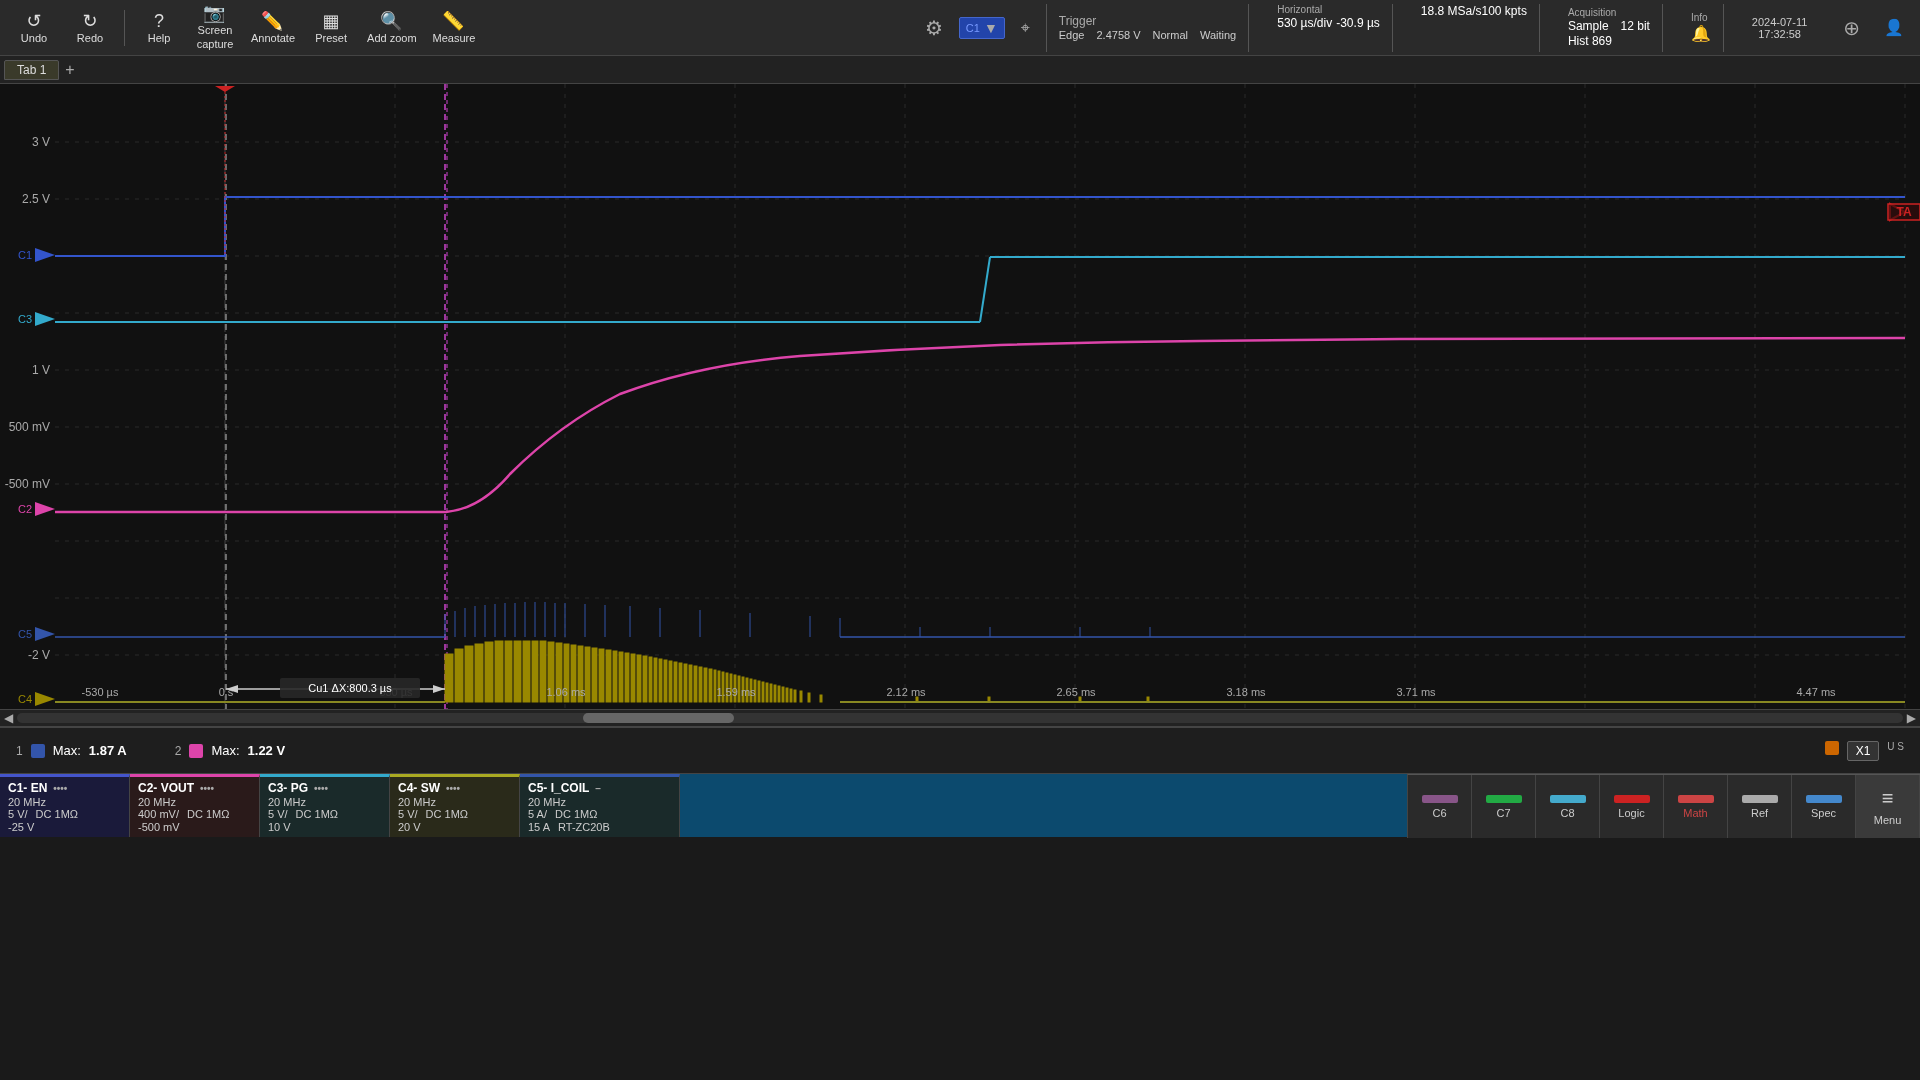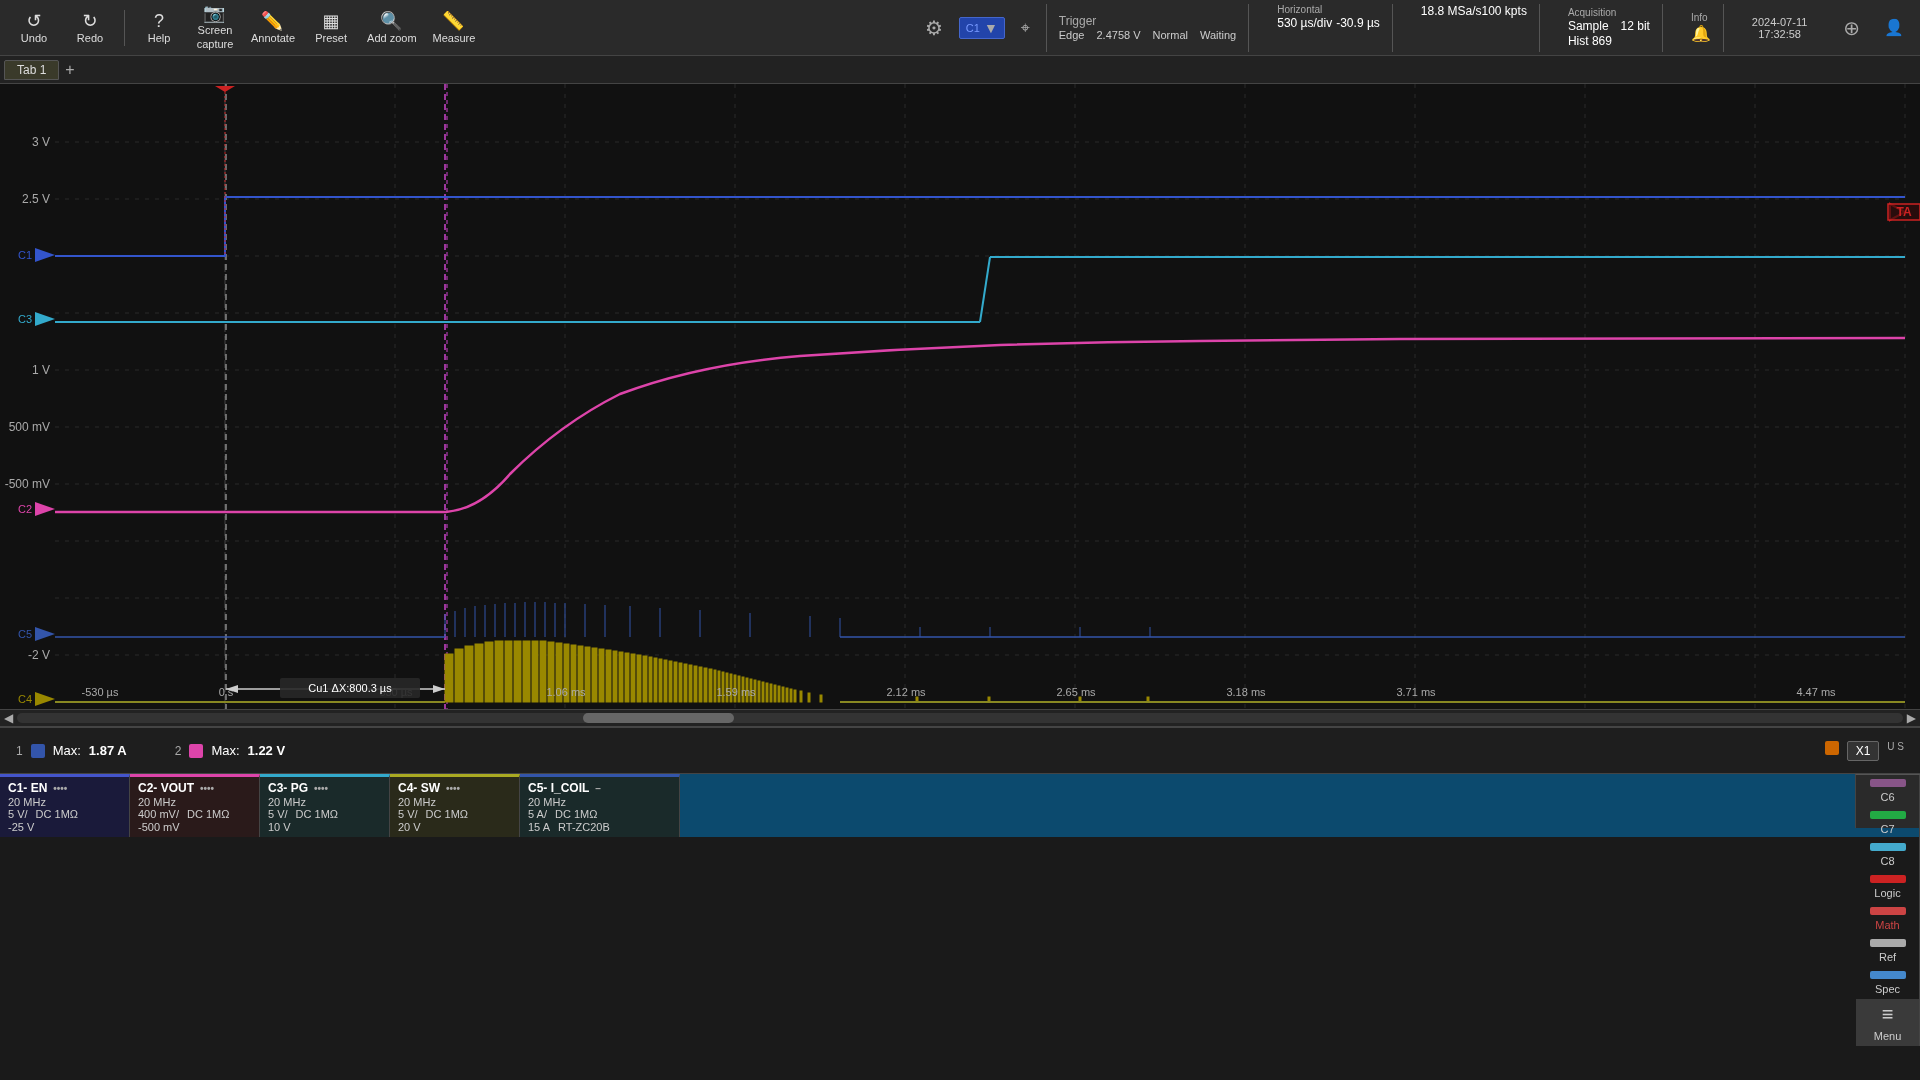--- a/index.html
+++ b/index.html
@@ -89,23 +89,22 @@
     .ch-cell.c3 { background: #1a2a2a; border-top: 3px solid #33aacc; }
     .ch-cell.c4 { background: #2a2a1a; border-top: 3px solid #aaaa22; }
     .ch-cell.c5 { background: #1a2a2a; border-top: 3px solid #3355aa; }
 
     .ch-name { font-weight: bold; font-size: 12px; display: flex; align-items: center; gap: 6px; }
     .ch-dots { font-size: 10px; color: #aaa; }
     .ch-param { color: #ccc; font-size: 11px; }
 
     
     .bottom-nav {
-      background: #2a2a2a; height: 54px; display: flex; align-items: stretch;
+      background: #2a2a2a; height: 64px; display: flex; align-items: stretch;
       border-top: 1px solid #555;
-      flex-direction: column;
     }
     .bottom-btn {
       display: flex; flex-direction: column; align-items: center; justify-content: center;
       min-width: 64px; border-right: 1px solid #444; padding: 4px 8px;
       color: #ccc; font-size: 11px; gap: 4px; cursor: pointer;
     }
     .bottom-btn .color-bar { height: 8px; width: 36px; border-radius: 2px; }
     .bottom-btn.math { color: #cc4444; }
     .bottom-btn.menu { background: #3a3a3a; }
     .menu-icon { font-size: 20px; }

